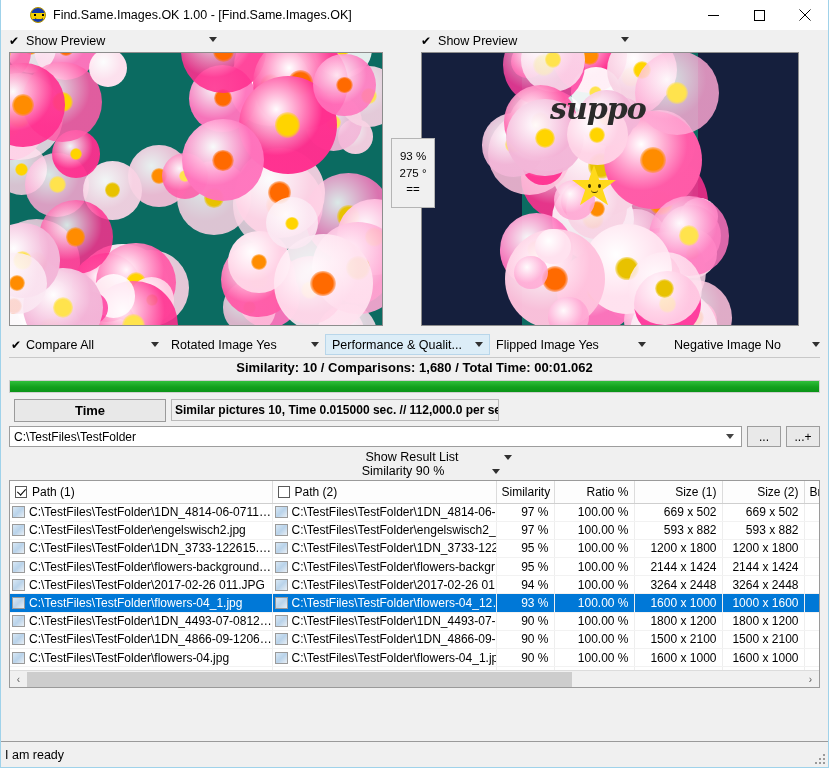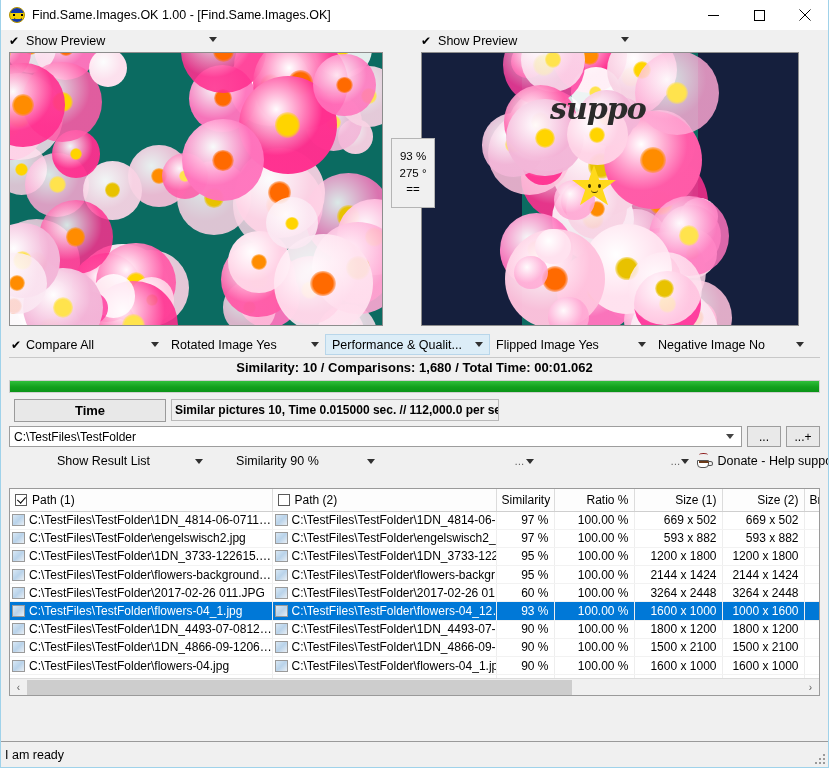--- a/index.html
+++ b/index.html
@@ -22,20 +22,21 @@
   }
 
   
   .titlebar {
     height: 30px;
     background: #ffffff;
     display: flex;
     align-items: center;
     border-bottom: none;
     position: relative;
+    padding-left: 21px;
   }
   .app-icon {
     width: 16px; height: 16px;
     margin-left: 8px; margin-right: 7px;
     position: relative;
     flex: none;
   }
   .smiley {
     width: 16px; height: 16px;
     border-radius: 50%;
@@ -327,25 +328,26 @@
     width: 34px; height: 21px;
     margin-left: 5px;
     border: 1px solid #9d9d9d;
     background: #e9e9e9;
     display: flex; align-items: center; justify-content: center;
     font-size: 12px;
   }
 
   
   .res-bar {
-    display: flex; 
+    display: flex; align-items: center;
     height: 22px;
-    margin: 3px 8px 16px 8px;
+    margin: 3px 8px 8px 8px;
     font-size: 12.5px;
     position: relative;
+    flex-direction: column;
   }
   .res-item { display:flex; align-items:center; white-space: nowrap; }
   .res-item .arr {
     width: 0; height: 0;
     border-left: 4.5px solid transparent;
     border-right: 4.5px solid transparent;
     border-top: 5px solid #303030;
     margin-left: 9px;
   }
   .dots { color:#555; font-size: 10px; letter-spacing:0.5px; }
@@ -758,21 +760,21 @@
       <span class="arr" style="margin-left:auto;"></span>
     </div>
     <div class="opt hovered" style="width:165px;">
       <span>Performance &amp; Qualit...</span>
       <span class="arr" style="margin-left:auto;"></span>
     </div>
     <div class="opt" style="width:162px;">
       <span>Flipped Image Yes</span>
       <span class="arr" style="margin-left:auto;"></span>
     </div>
-    <div class="opt" style="width:158px;">
+    <div class="opt" style="width:158px;margin-left:16px;">
       <span>Negative Image No</span>
       <span class="arr" style="margin-left:auto;"></span>
     </div>
   </div>
 
   <div class="sim-banner">Similarity: 10 / Comparisons: 1,680 / Total Time: 00:01.062</div>
   <div class="progress-wrap">
     <div class="progress-fill" id="progfill" style="width: 100%;"></div>
   </div>
 
@@ -880,21 +882,21 @@
             <td class="left"><span class="cellicon"></span><span>C:\TestFiles\TestFolder\flowers-backgr…</span></td>
             <td>95 %</td>
             <td>100.00 %</td>
             <td>2144 x 1424</td>
             <td>2144 x 1424</td>
             <td></td>
           </tr>
           <tr>
             <td class="left"><span class="cellicon"></span><span>C:\TestFiles\TestFolder\2017-02-26 011.JPG</span></td>
             <td class="left"><span class="cellicon"></span><span>C:\TestFiles\TestFolder\2017-02-26 01…</span></td>
-            <td>60 %</td>
+            <td>94 %</td>
             <td>100.00 %</td>
             <td>3264 x 2448</td>
             <td>3264 x 2448</td>
             <td></td>
           </tr>
           <tr class="sel">
             <td class="left"><span class="cellicon"></span><span>C:\TestFiles\TestFolder\flowers-04_1.jpg</span></td>
             <td class="left"><span class="cellicon"></span><span>C:\TestFiles\TestFolder\flowers-04_12…</span></td>
             <td>93 %</td>
             <td>100.00 %</td>

